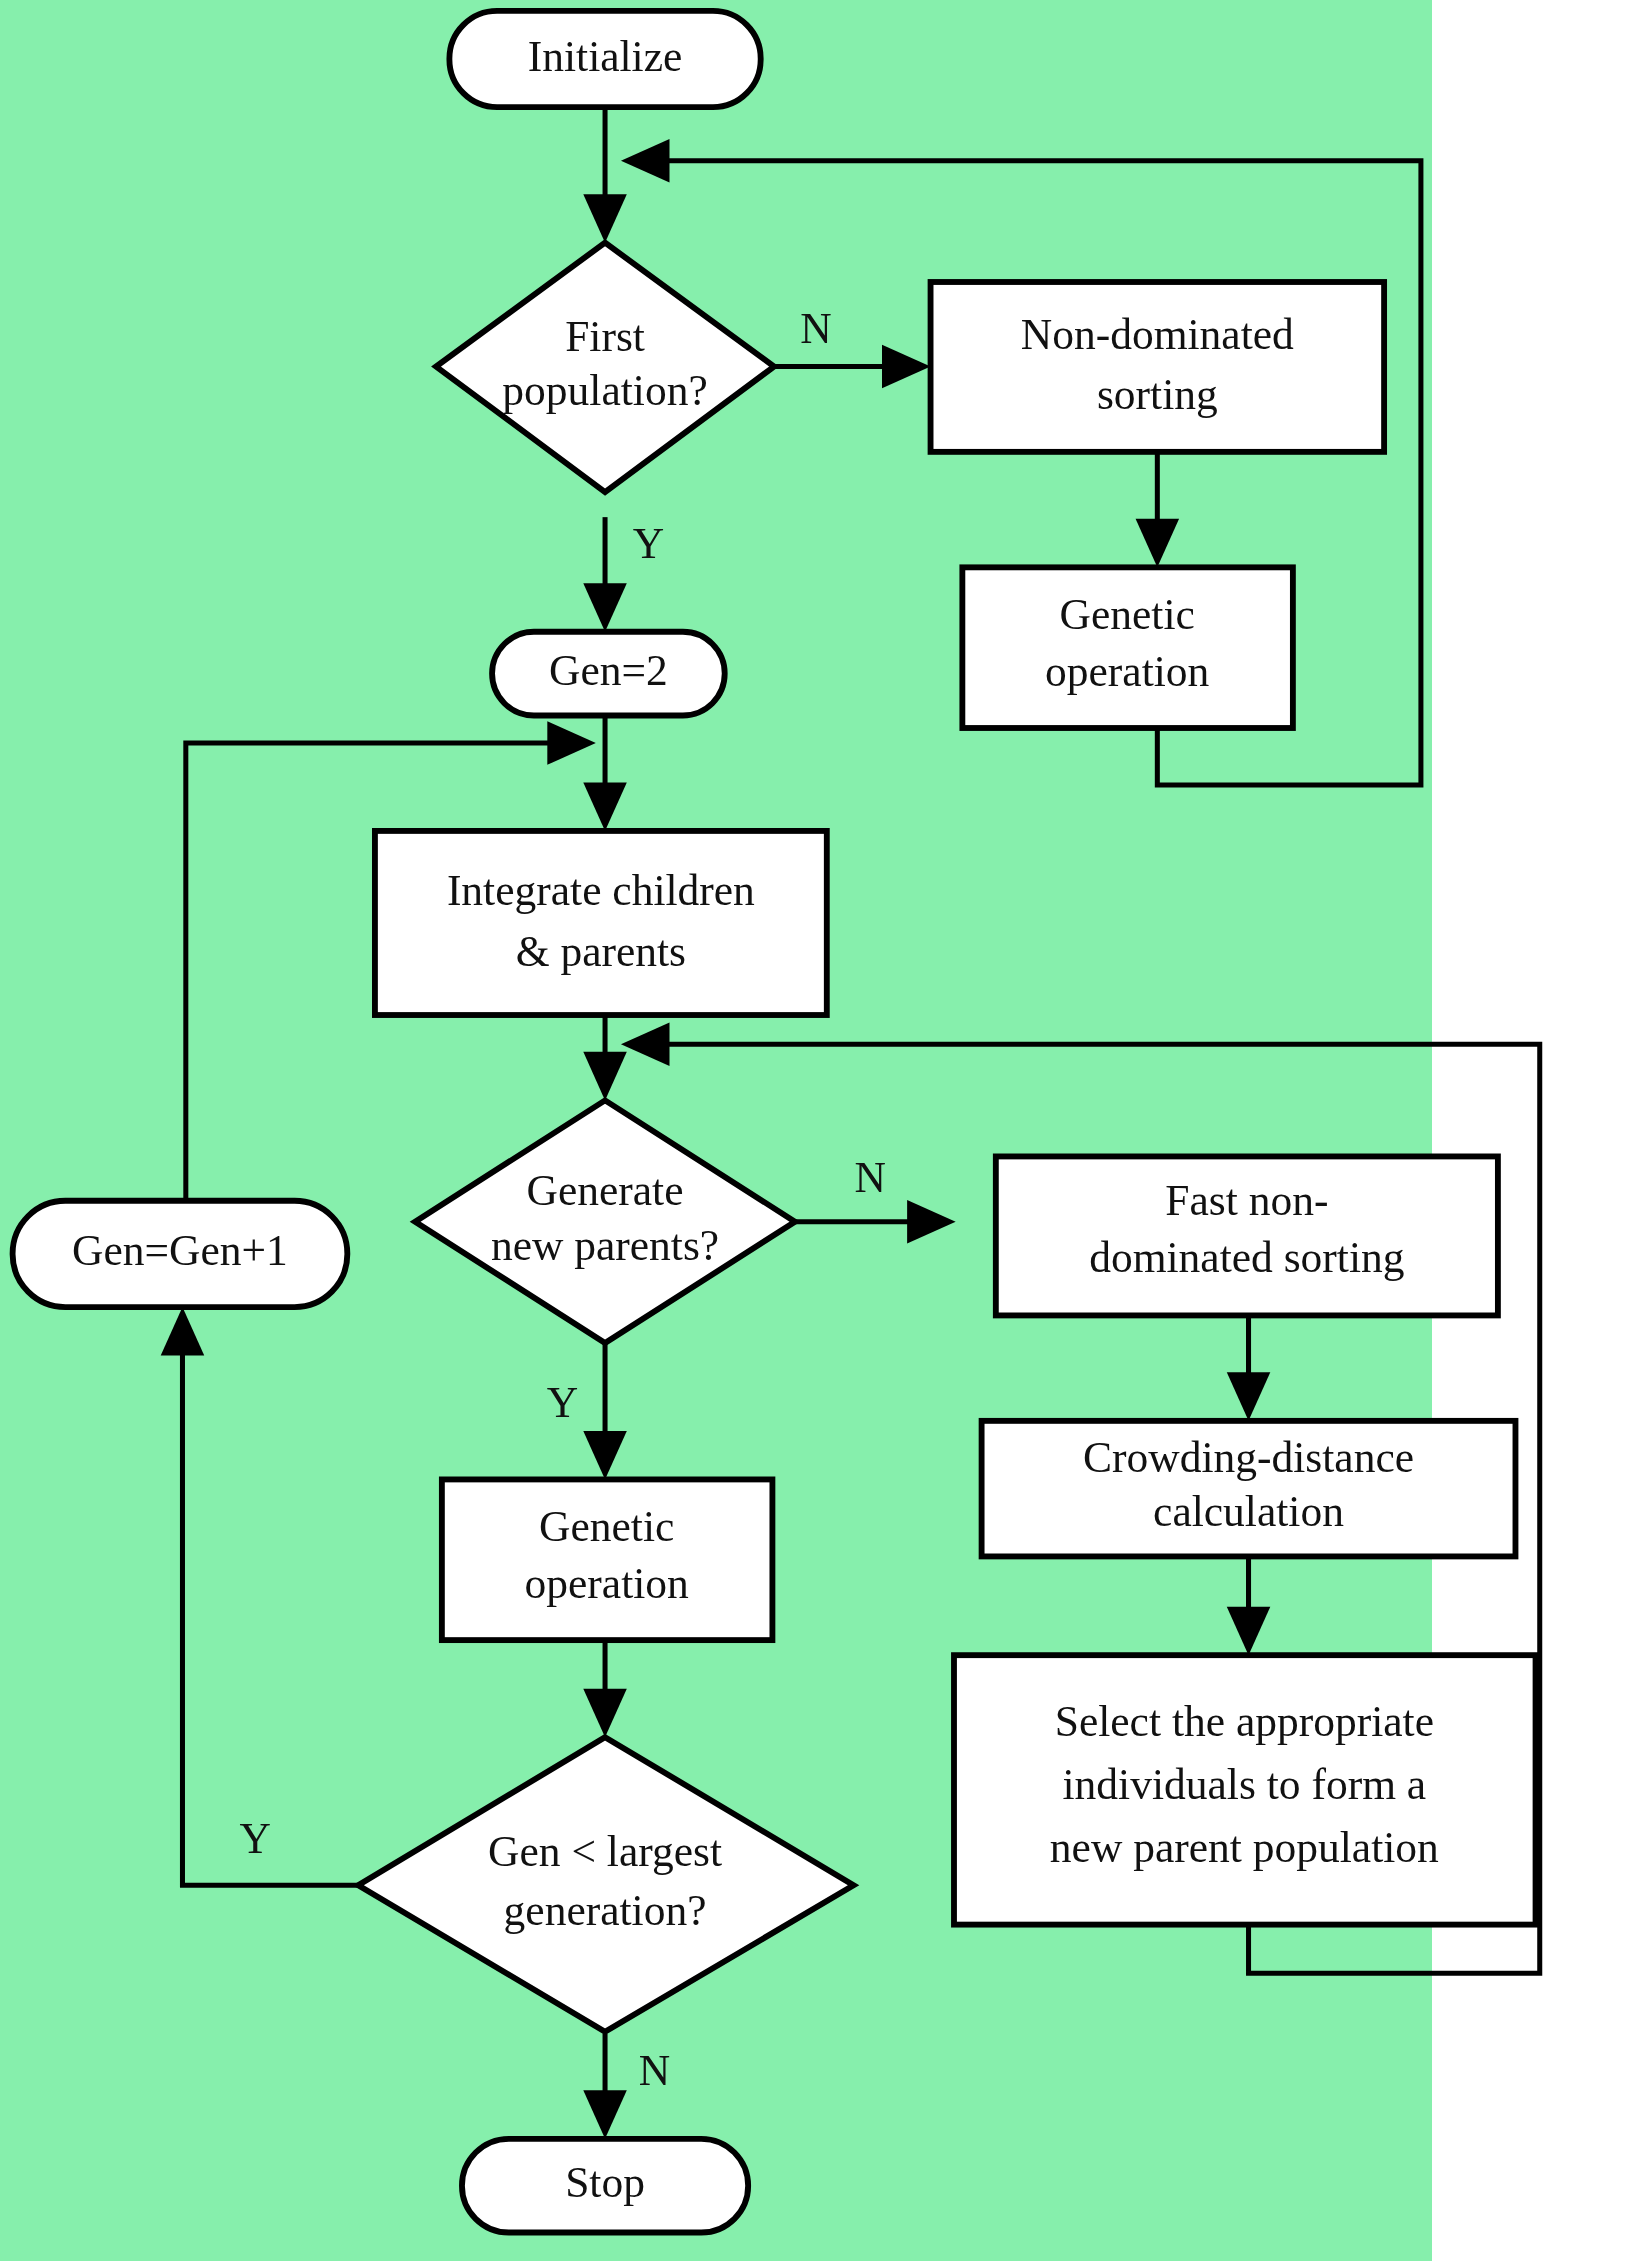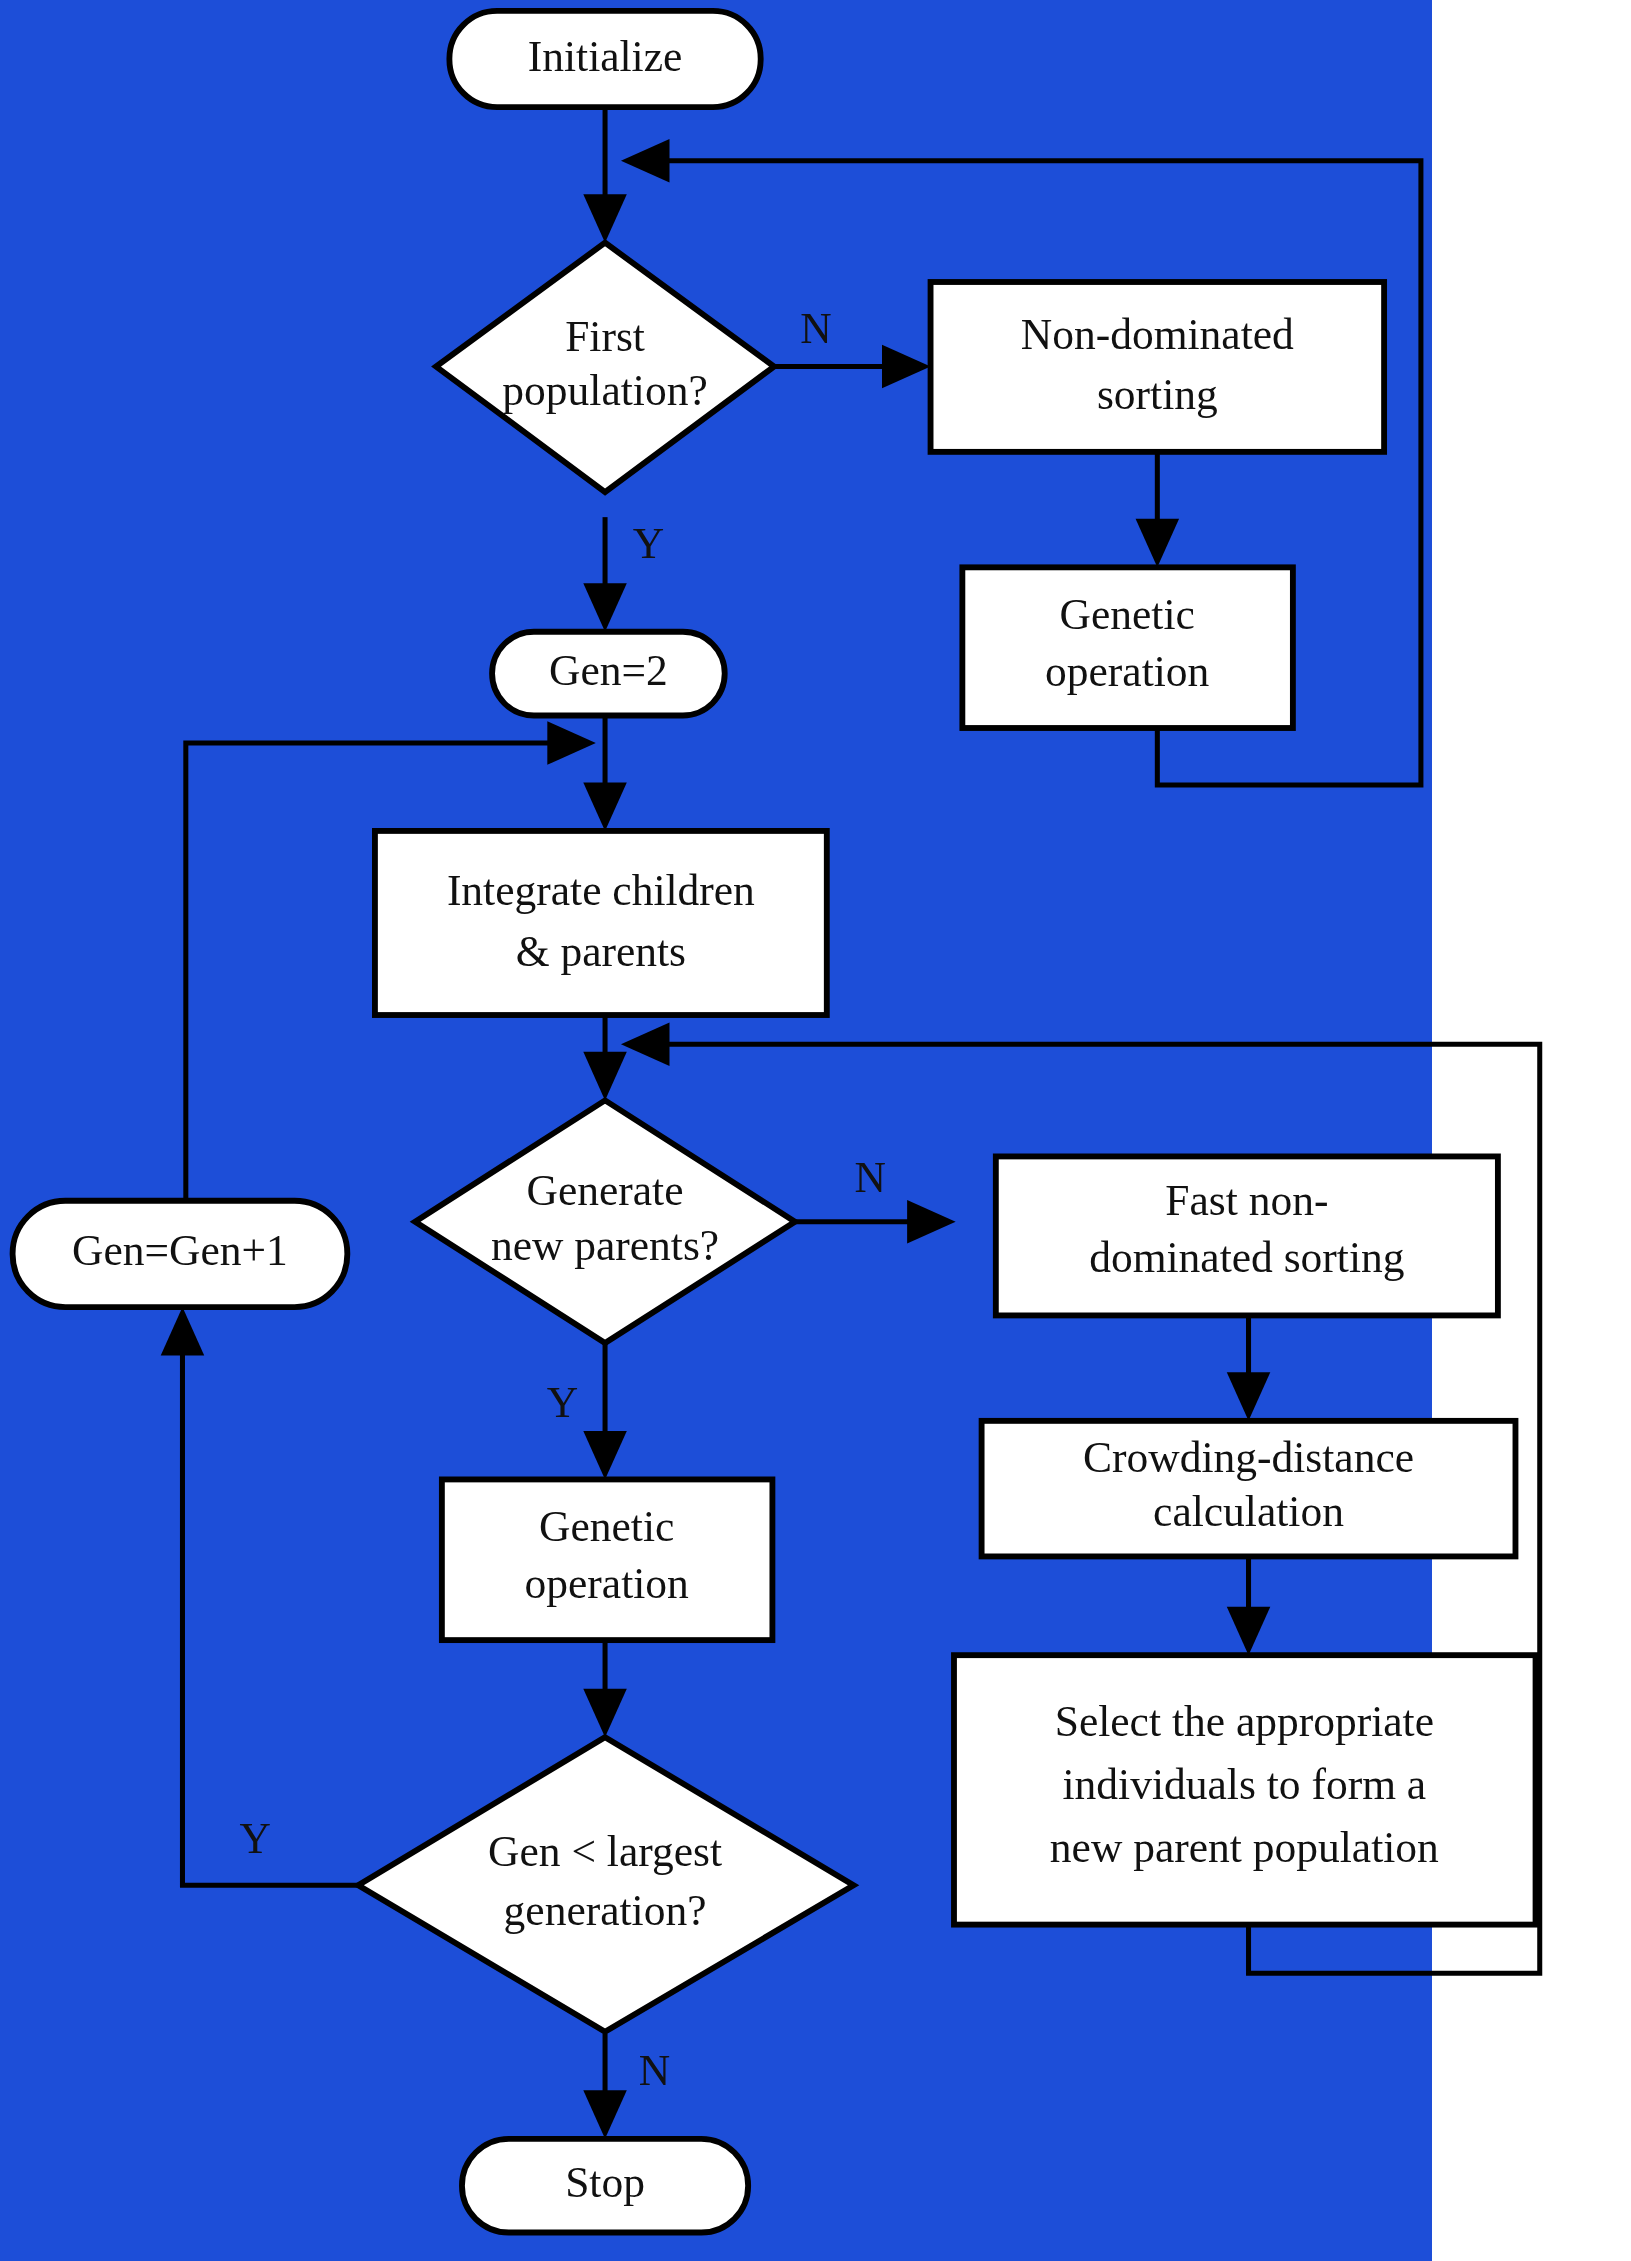--- a/index.html
+++ b/index.html
@@ -4,21 +4,21 @@
 <style>
   html, body {
     margin: 0;
     padding: 0;
     background: #ffffff;
   }
   #chart-root {
     position: relative;
     width: 1432px;
     height: 2261px;
-    background: #1d4ed8;
+    background: #86efac;
     font-family: "Liberation Serif", "DejaVu Serif", serif;
   }
   svg#flow {
     display: block;
     width: 1631px;
     height: 2261px;
   }
   .node-shape {
     fill: #ffffff;
     stroke: #000000;

